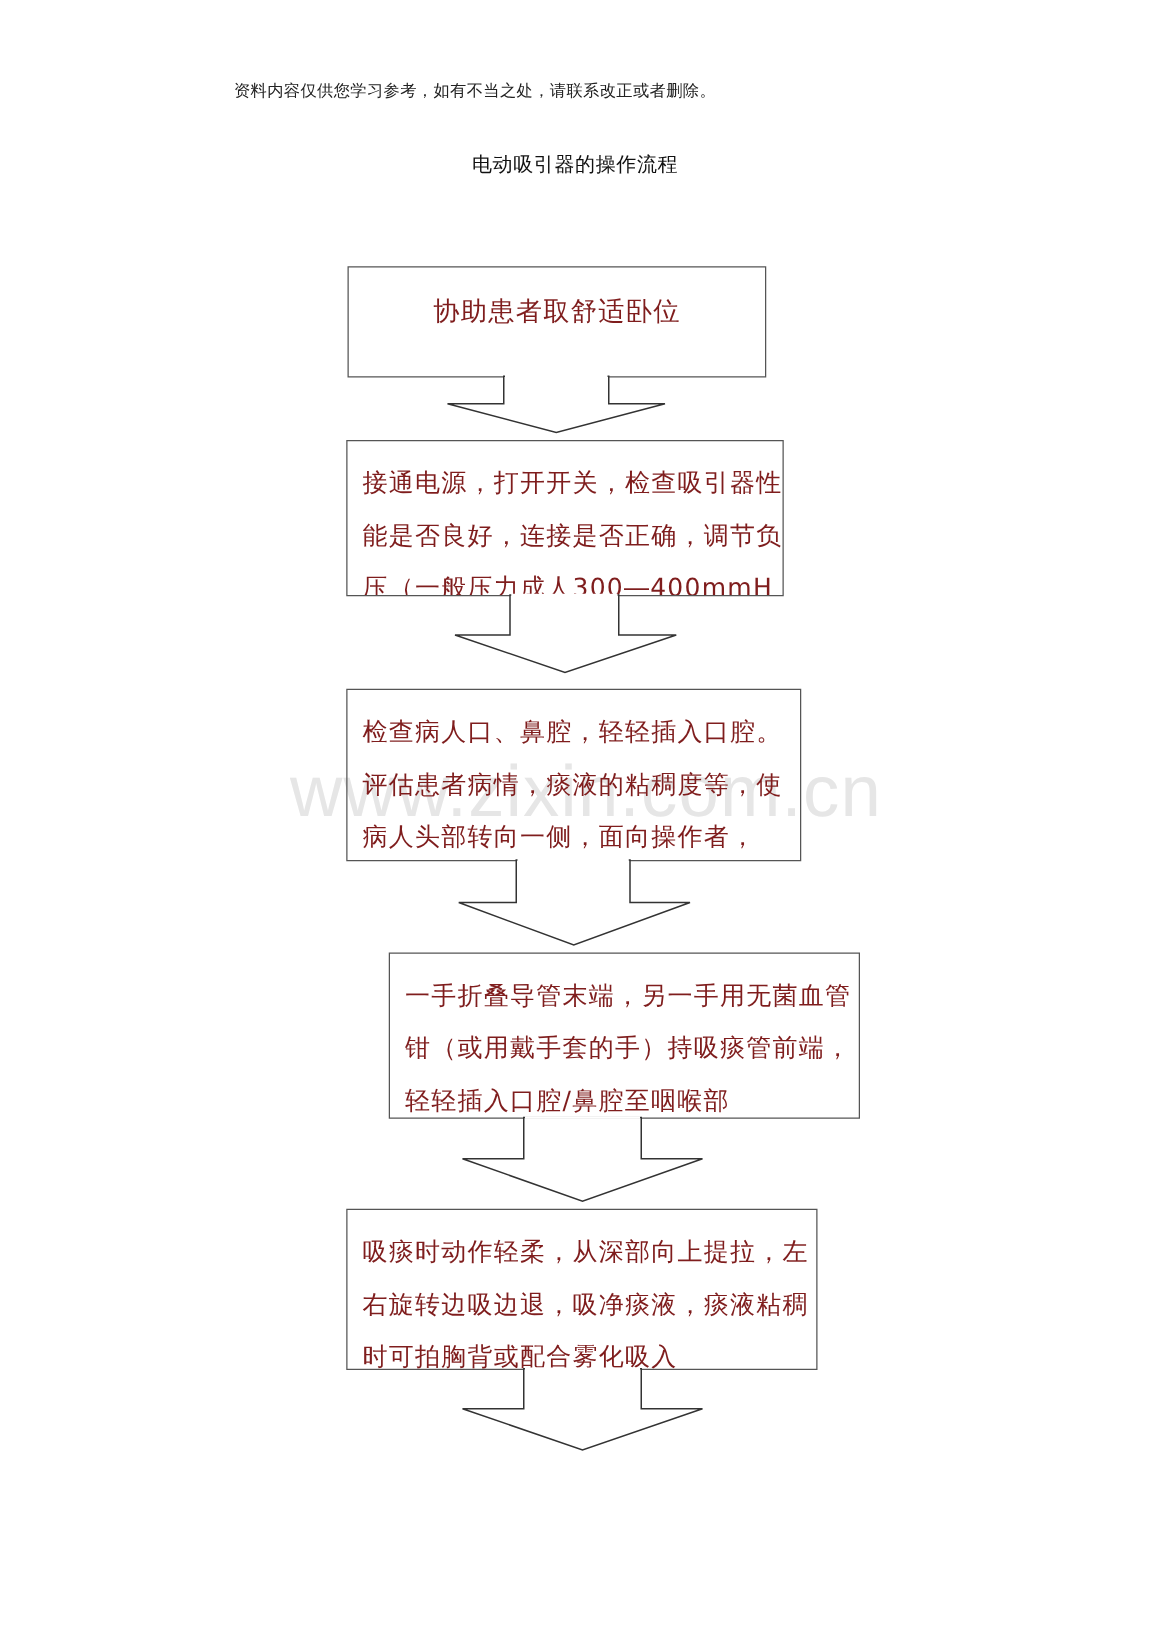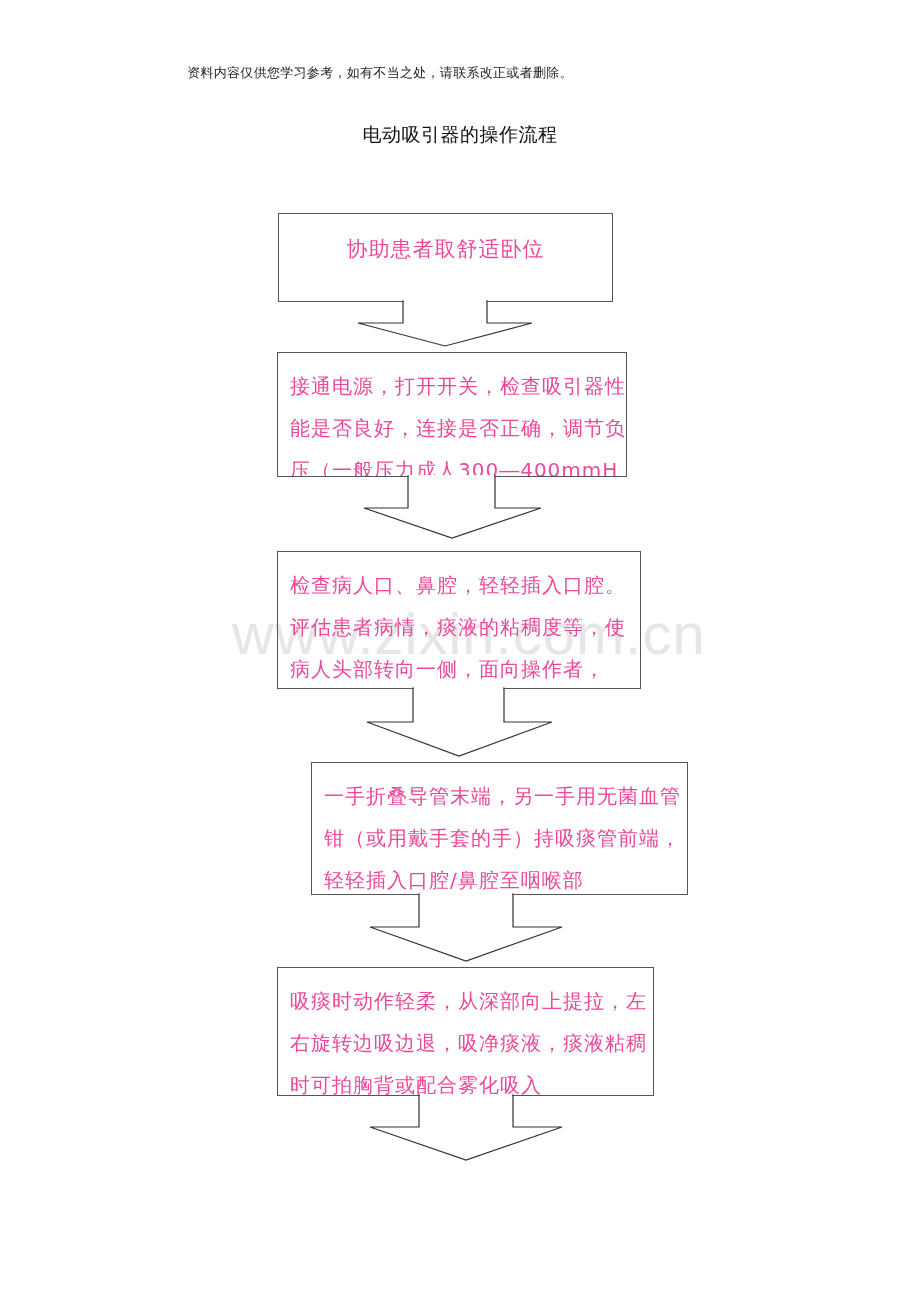--- a/index.html
+++ b/index.html
@@ -1,26 +1,26 @@
 <!DOCTYPE html>
 <html><head>
 <meta charset="utf-8">
 <style>
   html, body { margin: 0; padding: 0; background: #ffffff; }
   body { width: 920px; height: 1302px; position: relative; overflow: hidden;
          font-family: "DejaVu Sans", sans-serif; color: #111; }
   .notice { position: absolute; top: 64px; left: 0; width: 760px; text-align: center;
             font-family: "DejaVu Serif", serif; font-size: 13px; color: #222; letter-spacing: 0.3px; }
   .title { position: absolute; top: 122px; left: 0; width: 920px; text-align: center;
-           font-size: 19px; color: #111; letter-spacing: 0.5px; }
+           font-size: 16px; color: #111; letter-spacing: 0.5px; }
   .watermark { position: absolute; top: 600px; left: 232px; font-family: "Liberation Sans", sans-serif;
                font-size: 58px; color: #e6e6e6; letter-spacing: 1px; z-index: 0; white-space: nowrap; }
   .box { position: absolute; border: 1.5px solid #555; background: transparent; overflow: hidden;
          box-sizing: border-box; z-index: 2; }
-  .box .txt { font-size: 20px; line-height: 42px; color: #ec4899; padding: 12px 0 0 12px;
+  .box .txt { font-size: 20px; line-height: 42px; color: #7f1d1d; padding: 12px 0 0 12px;
               letter-spacing: 1px; word-break: break-all; }
   .box.b1 .txt { text-align: center; padding: 14px 0 0 0; font-size: 21px; }
   svg.arrows { position: absolute; left: 0; top: 0; z-index: 3; pointer-events: none; }
 </style>
 </head>
 <body>
 
 <div class="notice">资料内容仅供您学习参考，如有不当之处，请联系改正或者删除。</div>
 <div class="title">电动吸引器的操作流程</div>
 <div class="watermark">www.zixin.com.cn</div>

